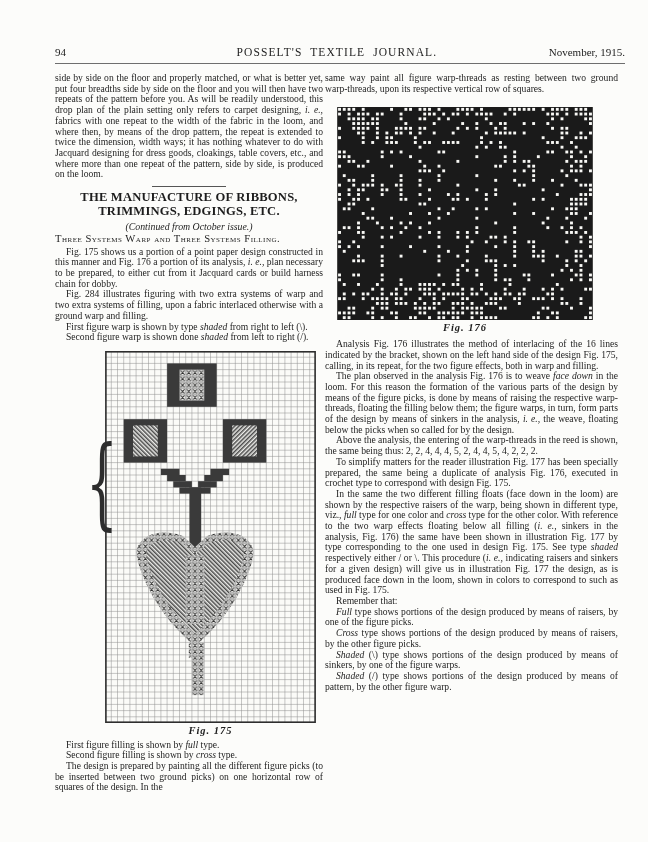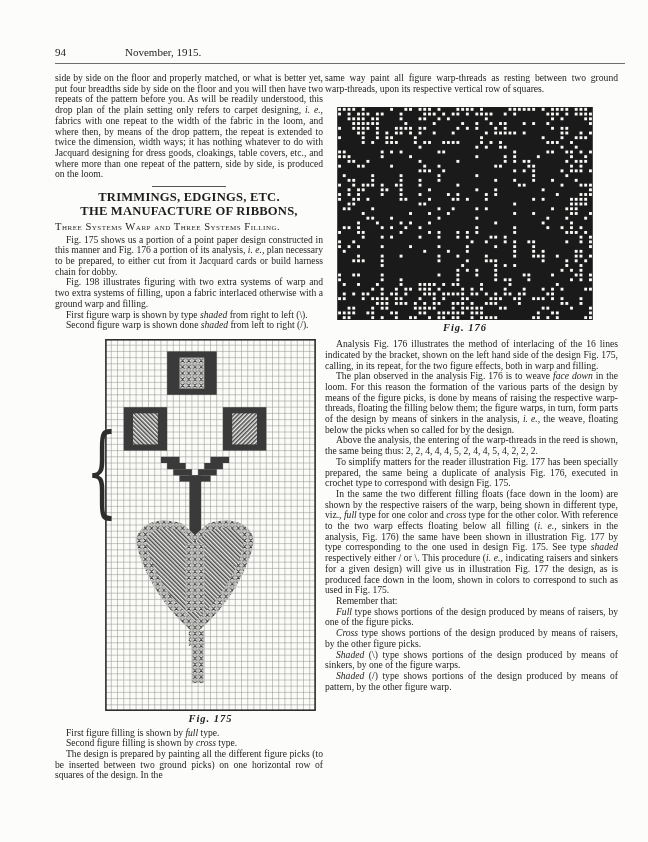--- a/index.html
+++ b/index.html
@@ -32,38 +32,40 @@
   .capR{width:256px;margin-left:12px;margin-bottom:5px;}
   .fig176m{margin:13px 0 0 12px;display:block;}
 </style>
 </head>
 <body>
 
 <div class="page">
 
   <div class="hd">
     <span class="pn">94</span>
+    <span class="ttl">POSSELT'S TEXTILE JOURNAL.</span>
     <span class="dt">November, 1915.</span>
   </div>
 
   <div class="cols">
 
     <div class="col l">
       <p class="pr"><span>side by side on the floor and properly matched, or what is better yet, put four breadths side by side on the floor and you will then have two repeats of the pattern before you.  As will be readily understood, this drop plan of the plain setting only refers to carpet designing, </span><span class="it">i. e.,</span><span> fabrics with one repeat to the width of the fabric in the loom, and where then, by means of the drop pattern, the repeat is extended to twice the dimension, width ways; it has nothing whatever to do with Jacquard designing for dress goods, cloakings, table covers, etc., and where more than one repeat of the pattern, side by side, is produced on the loom.</span></p>
 
       <div class="rule"></div>
 
       <h2 class="head">
+        <span>THE MANUFACTURE OF RIBBONS,</span>
         <span>TRIMMINGS, EDGINGS, ETC.</span>
-        <span>THE MANUFACTURE OF RIBBONS,</span>
       </h2>
+      <div class="cont">(Continued from October issue.)</div>
       <div class="subj">Three Systems Warp and Three Systems Filling.</div>
 
       <p class="pr ind"><span>Fig. 175 shows us a portion of a point paper design constructed in this manner and Fig. 176 a portion of its analysis, </span><span class="it">i. e.,</span><span> plan necessary to be prepared, to either cut from it Jacquard cards or build harness chain for dobby.</span></p>
-      <p class="pr ind"><span>Fig. 198 illustrates figuring with two extra systems of warp and two extra systems of filling, upon a fabric interlaced otherwise with a ground warp and filling.</span></p>
+      <p class="pr ind"><span>Fig. 284 illustrates figuring with two extra systems of warp and two extra systems of filling, upon a fabric interlaced otherwise with a ground warp and filling.</span></p>
       <p class="pr ind"><span>First figure warp is shown by type </span><span class="it">shaded</span><span> from right to left (\).</span></p>
       <p class="pr ind"><span>Second figure warp is shown done </span><span class="it">shaded</span><span> from left to right (/).</span></p>
 
       <div class="figwrap">
         <div class="brace">{</div>
         <svg id="fig175" width="211" height="372" viewBox="0 0 210.8 372">
             <defs>
               <pattern id="xc" width="6.2" height="6.2" patternUnits="userSpaceOnUse">
                 <rect width="6.2" height="6.2" fill="#f3f3f0"></rect>
                 <rect x=".35" y=".35" width="5.5" height="5.5" fill="none" stroke="#7a7a7a" stroke-width=".45"></rect>

